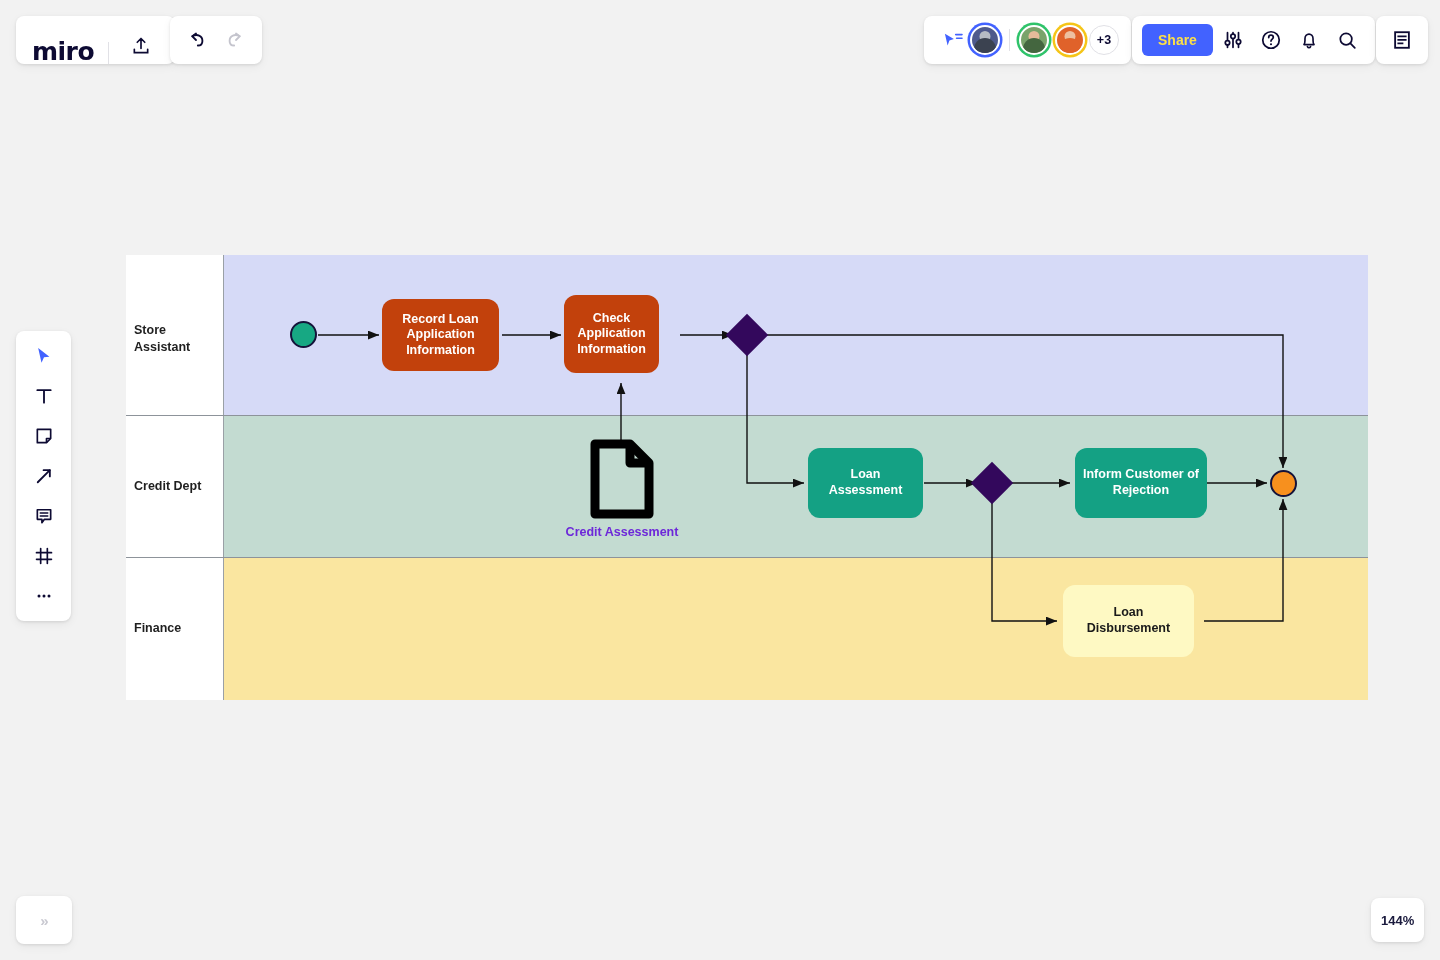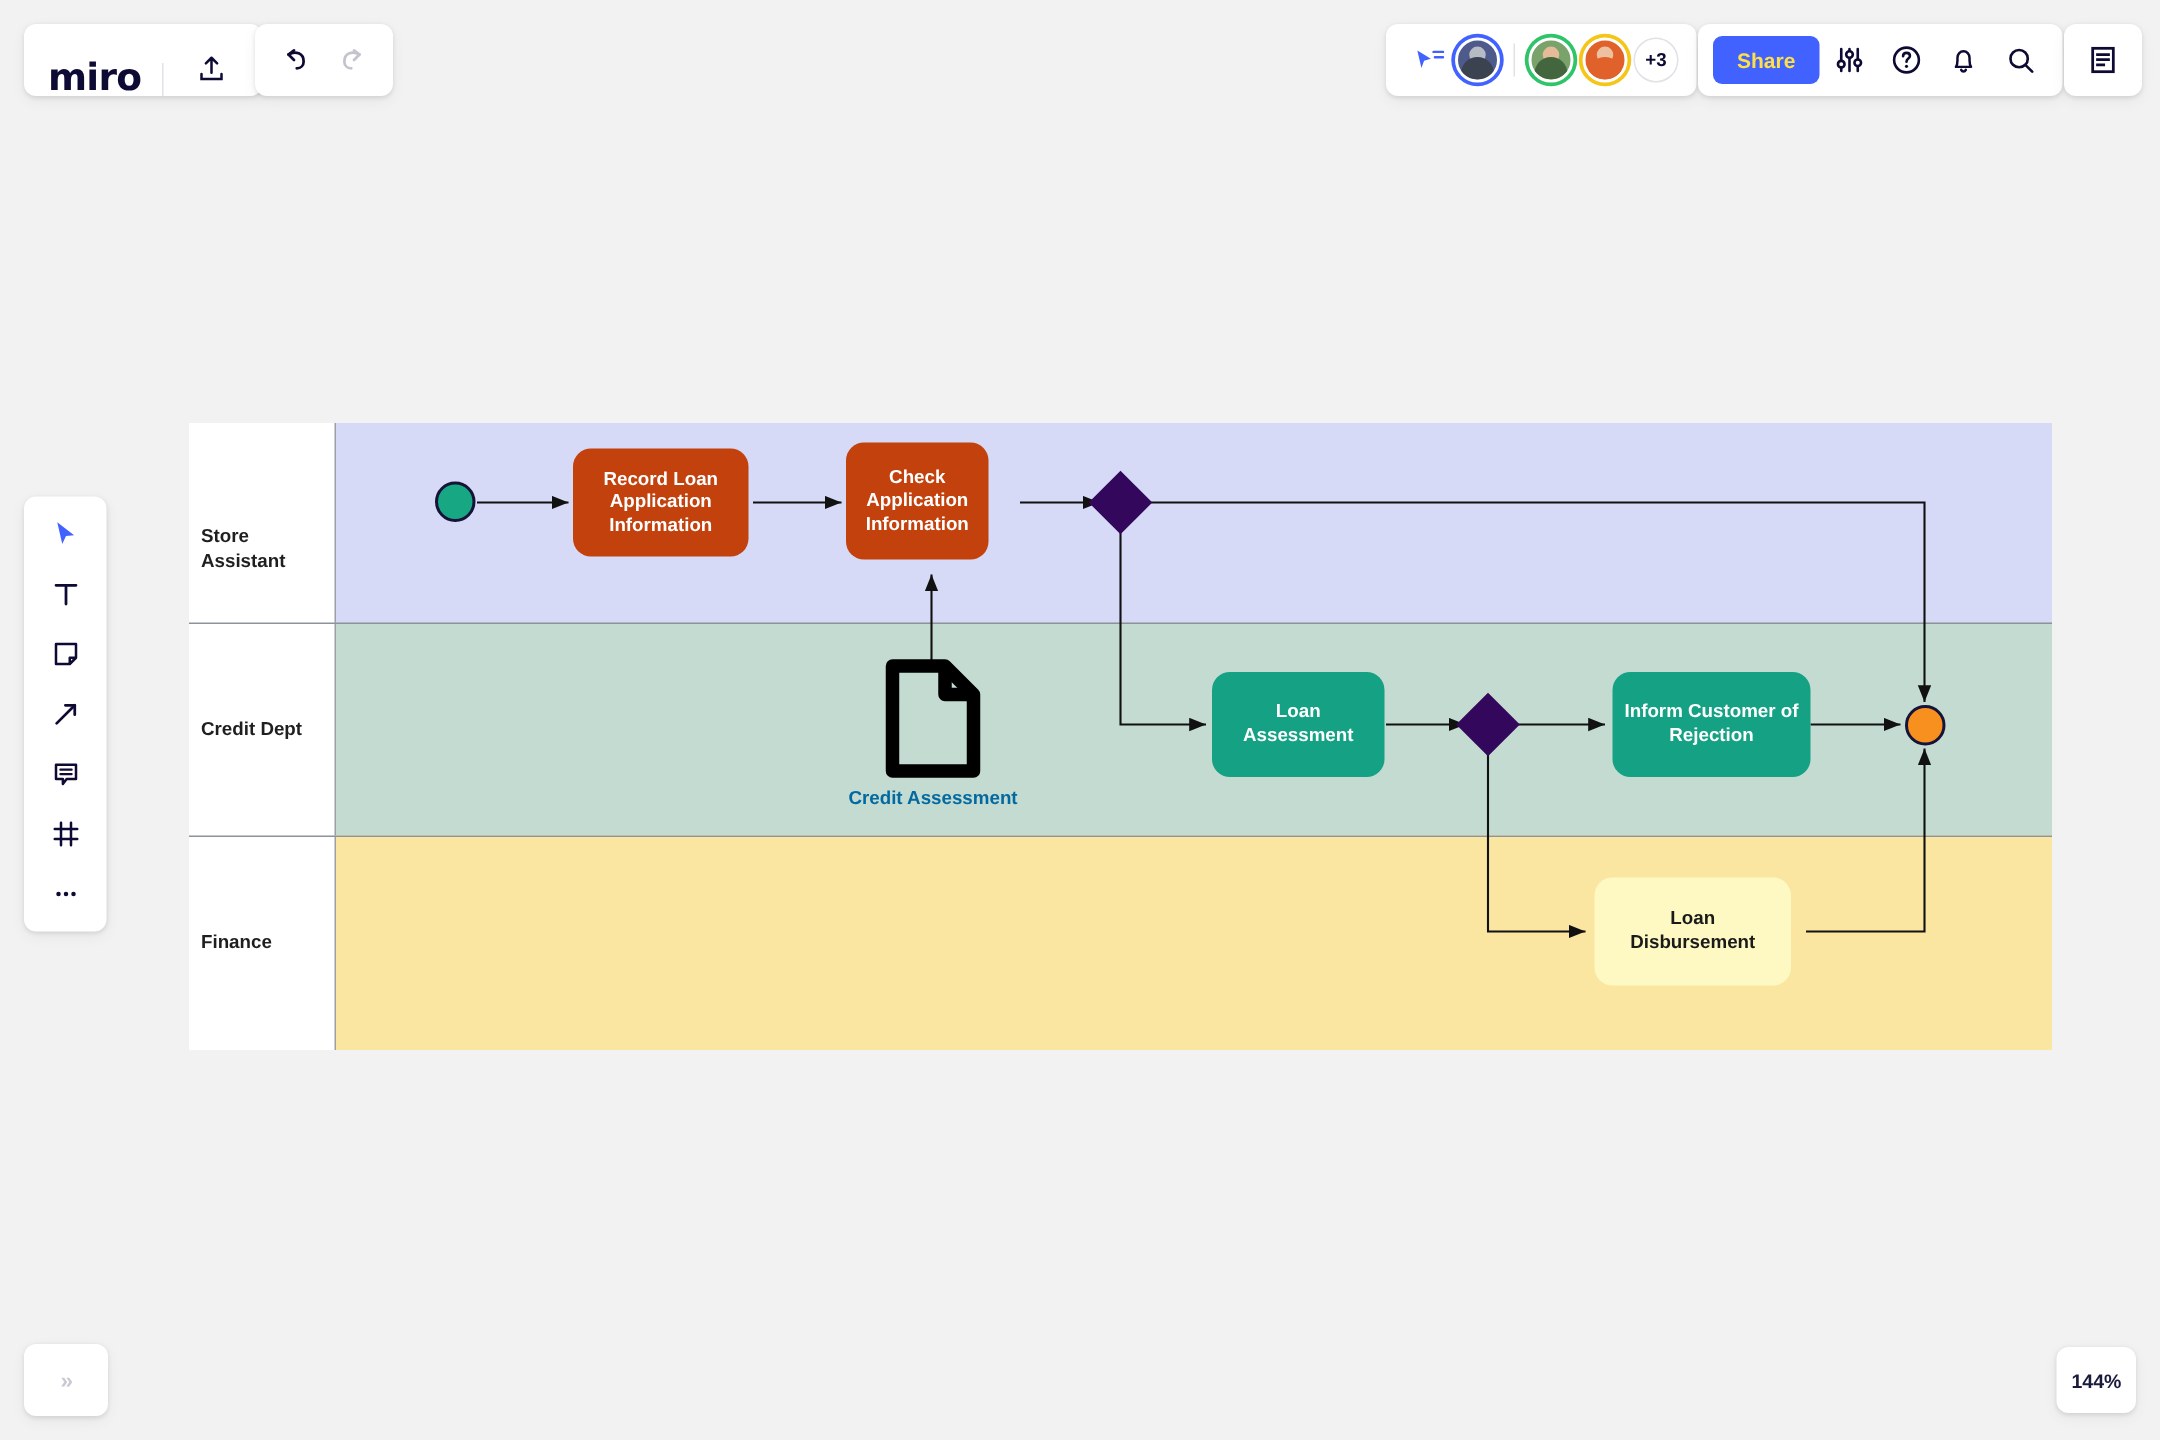--- a/index.html
+++ b/index.html
@@ -121,33 +121,33 @@
   .task.green { background: #14a184; color: #fff; }
   .task.yellow { background: #fef9c3; color: #1a1a1a; }
   .evt {
     border-radius: 50%; border: 2.5px solid #15133a; box-sizing: border-box;
   }
   .evt.start { background: #17a883; }
   .evt.end { background: #f7901e; }
   .gw { width: 30px; height: 30px; background: #33085c; transform: rotate(45deg); }
   .doc-label {
     position: absolute; font-size: 12.5px; font-weight: 700;
-    color: #0369a1; white-space: nowrap; text-align: center;
+    color: #6d28d9; white-space: nowrap; text-align: center;
   }
   svg.edges { position: absolute; left: 0; top: 0; overflow: visible; }
 </style>
 </head>
 <body>
 
 <div id="app">
 
   <div id="canvas">
     <div id="diagram">
 
-      <div class="lane" style="top:0;height:168px;margin-top:27px;">
+      <div class="lane" style="top:0;height:168px;">
         <div class="lane-label">Store Assistant</div>
         <div class="lane-body" style="background:#d6daf7;"></div>
       </div>
       <div class="lane" style="top:160px;height:142px;">
         <div class="lane-label">Credit Dept</div>
         <div class="lane-body" style="background:#c3dbd1;"></div>
       </div>
       <div class="lane" style="top:302px;height:143px;">
         <div class="lane-label">Finance</div>
         <div class="lane-body" style="background:#fae6a0;"></div>

